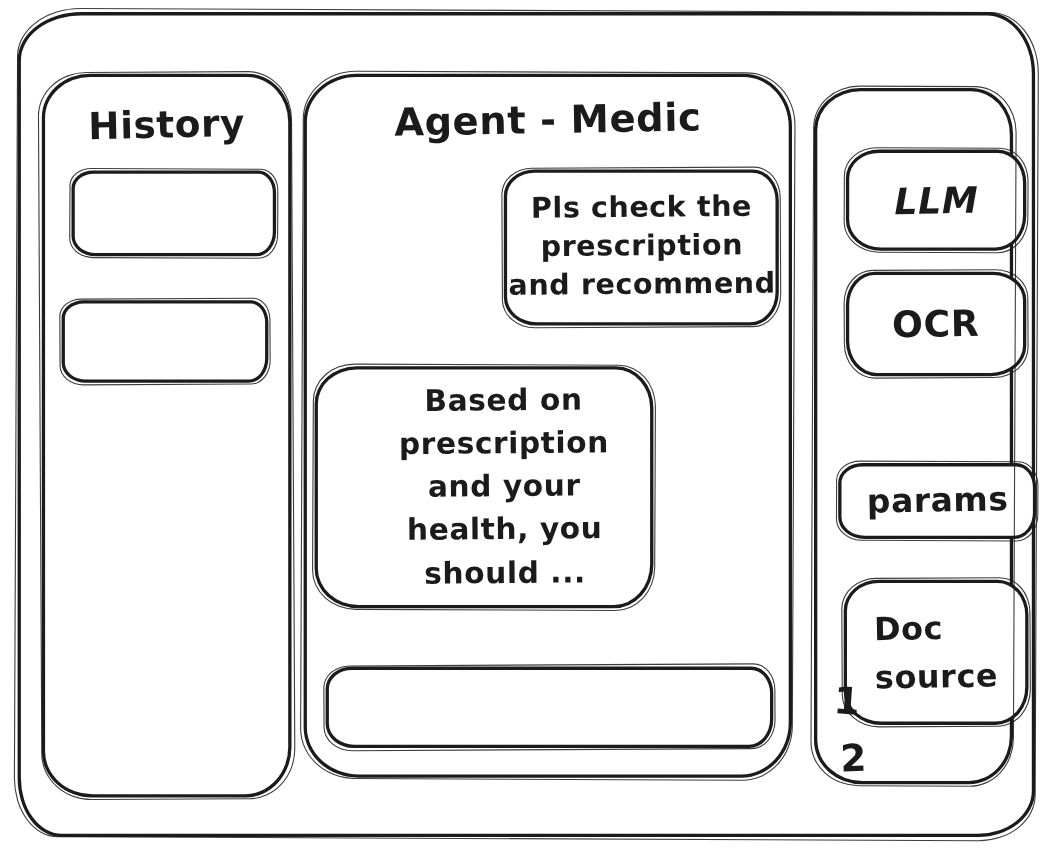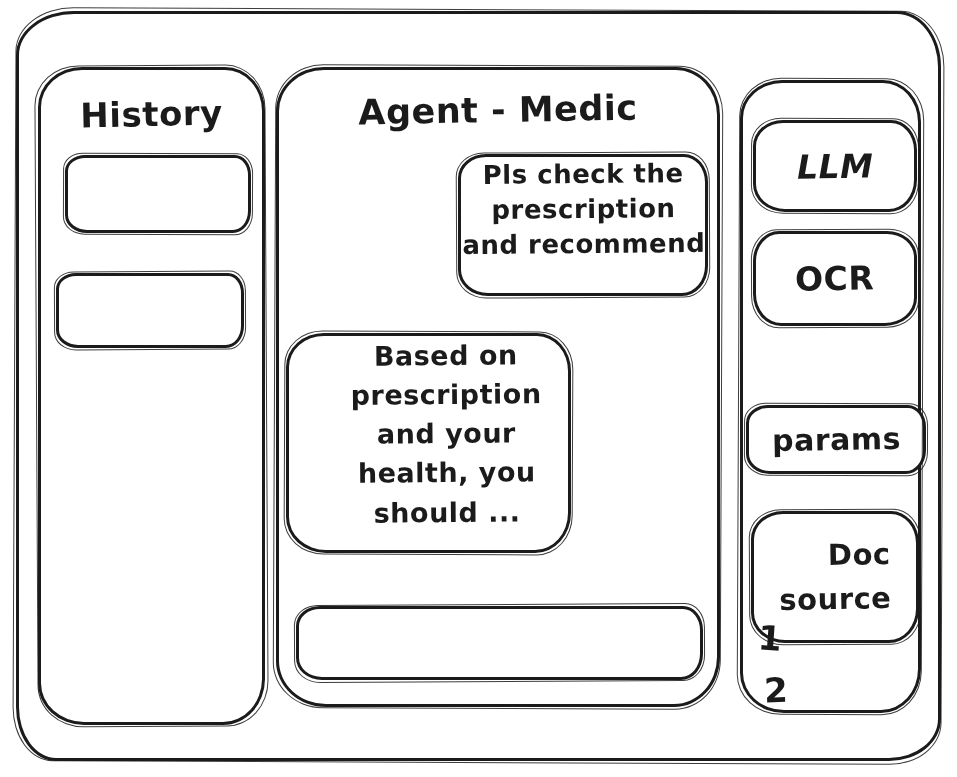--- a/index.html
+++ b/index.html
@@ -63,34 +63,34 @@
   .chat-panel{
     left:257px; top:53px; width:444px; height:640px;
     border-radius:48px 44px 46px 50px / 44px 48px 50px 46px;
   }
   .chat-title{
     position:absolute; left:0; right:0; top:20px;
     text-align:center; font-size:35px;
     transform:rotate(-1deg);
   }
   .bubble{
-    display:flex; align-items:flex-start; justify-content:center;
+    display:flex; align-items:center; justify-content:center;
     text-align:center;
   }
   .bubble .msg-text{
     display:block; white-space:pre-line; text-align:center;
     transform:rotate(-.5deg);
   }
   .bubble.user{
     left:179px; top:84px; width:250px; height:142px;
     border-radius:28px 24px 26px 30px / 24px 28px 30px 26px;
     font-size:26px; line-height:1.35;
   }
   .bubble.assistant{
-    left:7px; top:263px; width:285px; height:220px;
+    left:7px; top:263px; width:308px; height:220px;
     border-radius:38px 34px 36px 40px / 34px 38px 40px 36px;
     font-size:27px; line-height:1.45;padding-left:36px;
   }
   .input-box{
     left:17px; top:536px; width:407px; height:74px;
     border-radius:24px 20px 22px 26px / 20px 24px 26px 22px;
   }
   .input-box input{
     position:absolute; inset:0;
     width:100%; height:100%;
@@ -100,22 +100,22 @@
   }
 
   
   .tools-panel{
     left:721px; top:66px; width:181px; height:633px;
     border-radius:42px 38px 40px 44px / 38px 42px 44px 40px;
   }
   .tool-btn{
     display:flex; align-items:center; justify-content:center;
     font-family:inherit; color:var(--ink);
-    padding:0; margin:0; cursor:pointer;
-    text-align:right;
+    padding:0; margin:16px; cursor:pointer;
+    text-align:left;
   }
   .tool-btn .btn-label{ display:inline-block; transform:rotate(-1deg); }
   .btn-llm{
     left:10px; top:37px; width:164px; height:92px;
     border-radius:30px 26px 28px 32px / 26px 30px 32px 28px;
     font-size:33px;
   }
   .btn-llm .btn-label{ font-style:italic; }
   .btn-ocr{
     left:10px; top:148px; width:164px; height:95px;

